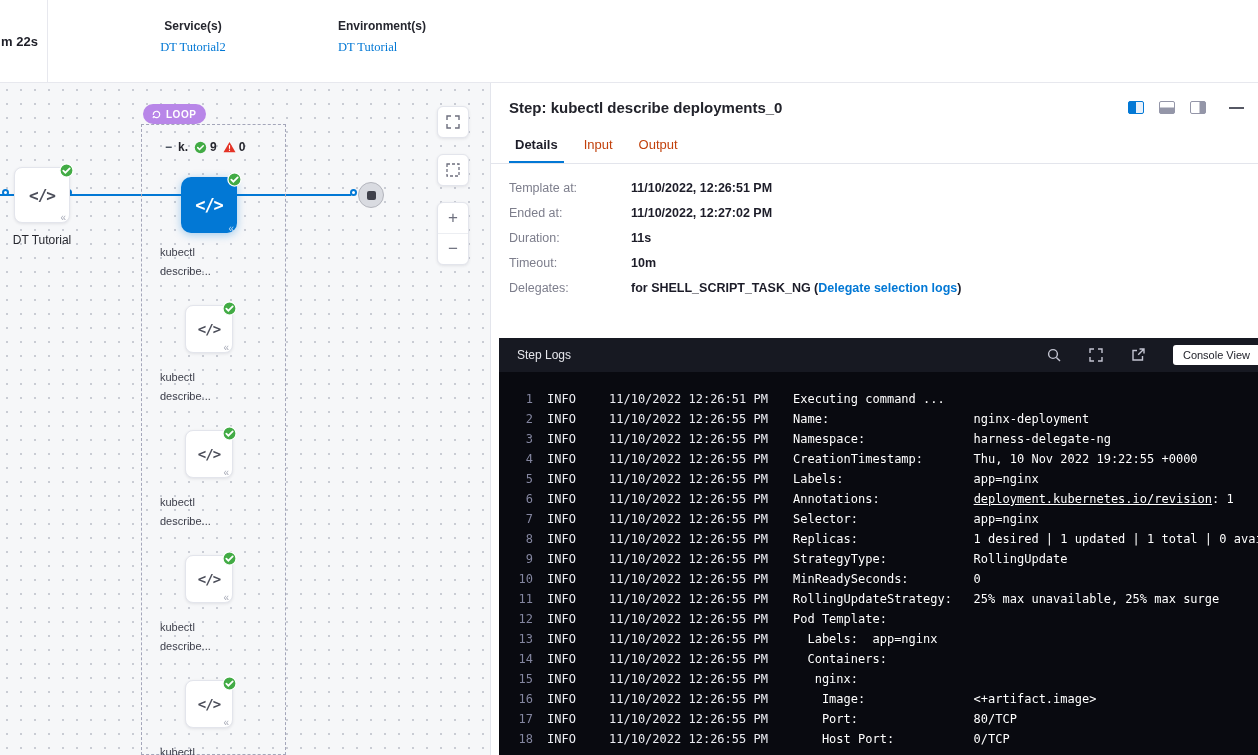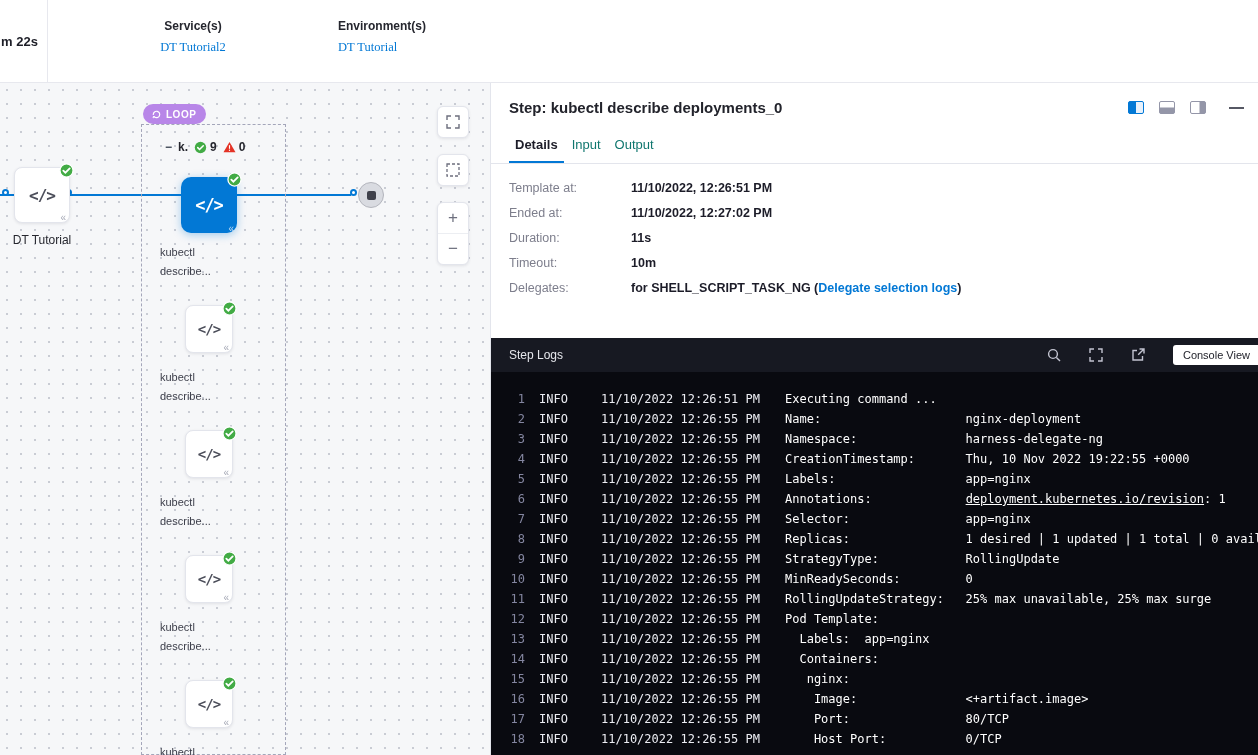--- a/index.html
+++ b/index.html
@@ -79,31 +79,31 @@
   .zoom-half:first-child { border-bottom:1px solid #eceef2; }
 
   
   .rightpanel { flex:1; min-width:0; display:flex; flex-direction:column; border-left:1px solid #e3e5ec; background:#fff; }
 
   .details { height:255px; flex-shrink:0; display:flex; flex-direction:column; }
   .dp-header { display:flex; align-items:center; padding:16px 14px 0 18px; }
   .dp-title { font-size:15px; font-weight:700; color:#22232b; flex:1; }
   .dp-icons { display:flex; align-items:center; gap:15px; }
   .min-bar { width:15px; height:2px; background:#565864; margin-left:8px; cursor:pointer; }
-  .tabs { display:flex; gap:2px; padding:0 18px; margin-top:13px; border-bottom:1px solid #e3e5ec;text-align:right; }
-  .tab { font-size:13px; color:#0f766e; padding:8px 6px 9px; cursor:pointer; border-bottom:2px solid transparent; }
+  .tabs { display:flex; gap:14px; padding:0 18px; margin-top:13px; border-bottom:1px solid #e3e5ec;text-align:right; }
+  .tab { font-size:13px; color:#c2410c; padding:8px 6px 9px; cursor:pointer; border-bottom:2px solid transparent; }
   .tab.active { color:#1c1c28; font-weight:700; border-bottom-color:#0278d5; }
   .detail-rows { padding:17px 18px 0; }
   .drow { display:flex; margin-bottom:11px; font-size:12.5px; line-height:14px; }
   .drow-label { width:122px; color:#7d7e8c; flex-shrink:0; }
   .drow-value { color:#1c1c28; font-weight:700; white-space:nowrap; }
   .dlink { color:#0278d5; cursor:pointer; }
 
   
-  .logs { flex:1; min-height:0; display:flex; flex-direction:column; background:#090a10; overflow:hidden; }
+  .logs { flex:1; min-height:0; display:flex; flex-direction:column; background:#090a10; overflow:hidden;margin-left:8px; }
   .logs-header { height:34px; flex-shrink:0; background:#171922; display:flex; align-items:center; padding-left:18px; overflow:hidden; }
   .logs-title { font-size:12px; color:#e6e7ec; }
   .log-controls { margin-left:auto; display:flex; align-items:center; gap:28px; }
   .log-icon { display:flex; cursor:pointer; }
   .console-btn { background:#fff; color:#1d1e27; font-size:11px; font-family:"Liberation Sans",sans-serif;
     border:none; border-radius:3px; padding:4px 18px 4px 10px; margin-right:-10px; white-space:nowrap; cursor:pointer; }
   .log-body { flex:1; overflow:hidden; padding-top:17px; font-family:"DejaVu Sans Mono", monospace; font-size:12px; line-height:20px; }
   .ln { display:flex; padding-left:16px; white-space:pre; }
   .ln-n { width:18px; text-align:right; flex-shrink:0; color:#8486a0; }
   .ln-lvl { width:34px; margin-left:14px; flex-shrink:0; color:#ecedf3; }

